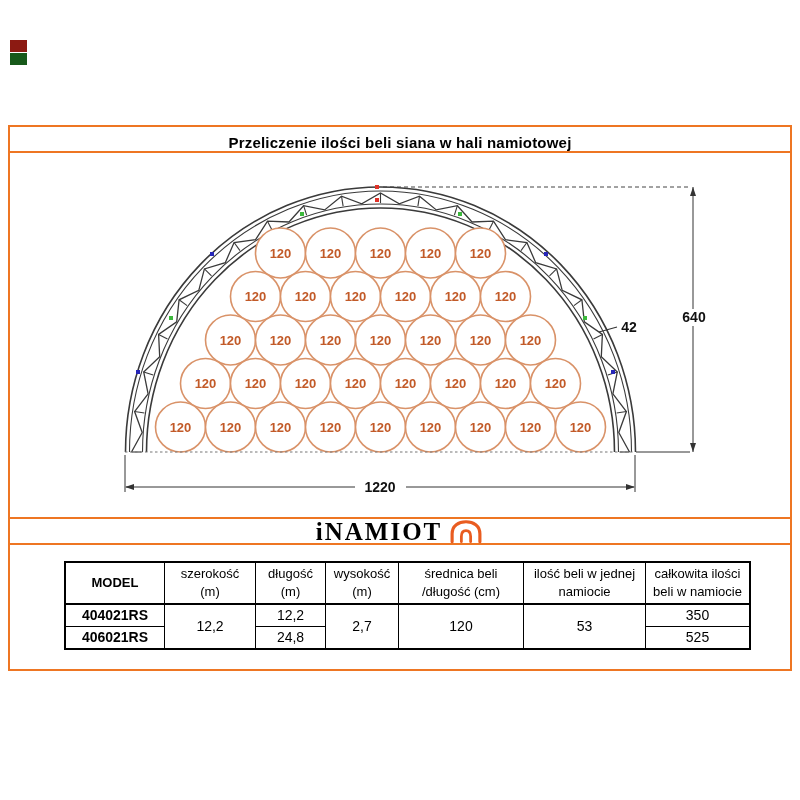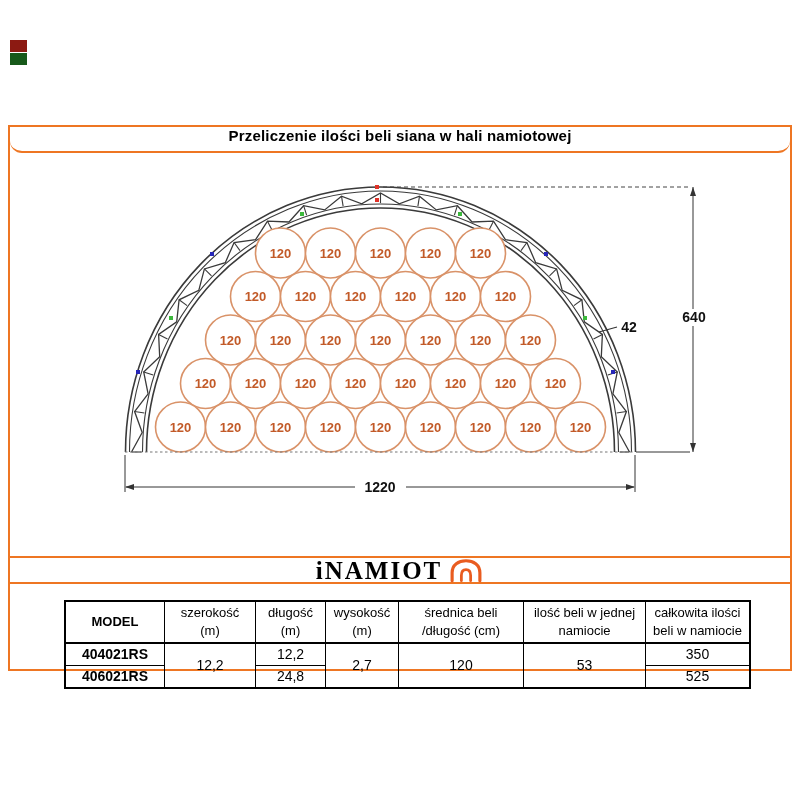--- a/index.html
+++ b/index.html
@@ -8,28 +8,28 @@
 
   
   .corner-icon{position:absolute;left:10px;top:40px;width:17px;height:25px;}
   .corner-icon .half{width:17px;height:12px;}
   .corner-icon .half.top{margin-bottom:1px;}
 
   
   .sheet{position:absolute;left:8px;top:125px;width:780px;height:542px;
          border:2px solid #EE7623;background:#fff;}
   .title-bar{height:24px;border-bottom:2px solid #EE7623;display:flex;
-             align-items:flex-start;justify-content:center;border-radius:12px;}
+             align-items:flex-end;justify-content:center;}
   .title-bar span{font-size:15px;font-weight:bold;letter-spacing:.2px;}
 
   .diagram-region{position:relative;height:364px;}
   .diagram-region svg{position:absolute;left:0;top:0;}
 
   .brand-bar{height:24px;border-top:2px solid #EE7623;border-bottom:2px solid #EE7623;
-             display:flex;align-items:center;justify-content:center;gap:6px;margin-top:39px;}
+             display:flex;align-items:center;justify-content:center;gap:6px;}
   .brand-text{font-family:"Liberation Serif", serif;font-weight:bold;
               font-size:25px;letter-spacing:2px;line-height:1;}
 
   .table-region{position:relative;height:124px;text-decoration:underline;}
   table.spec{position:absolute;left:54px;top:16px;border-collapse:collapse;
              table-layout:fixed;}
   table.spec td{border:1px solid #000;text-align:center;vertical-align:middle;
                 padding:0;font-size:13px;line-height:1.35;}
   table.spec{border:2px solid #000;}
   table.spec tr.hdr td{height:40px;border-bottom:2px solid #000;}

